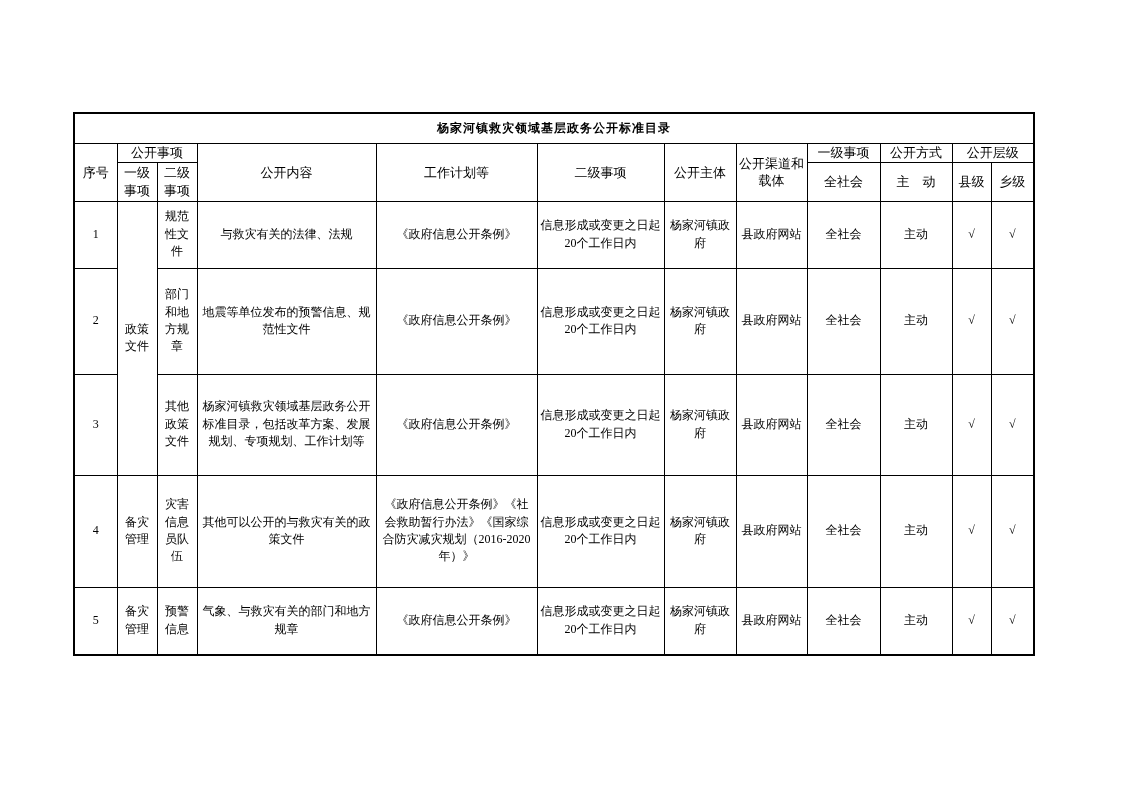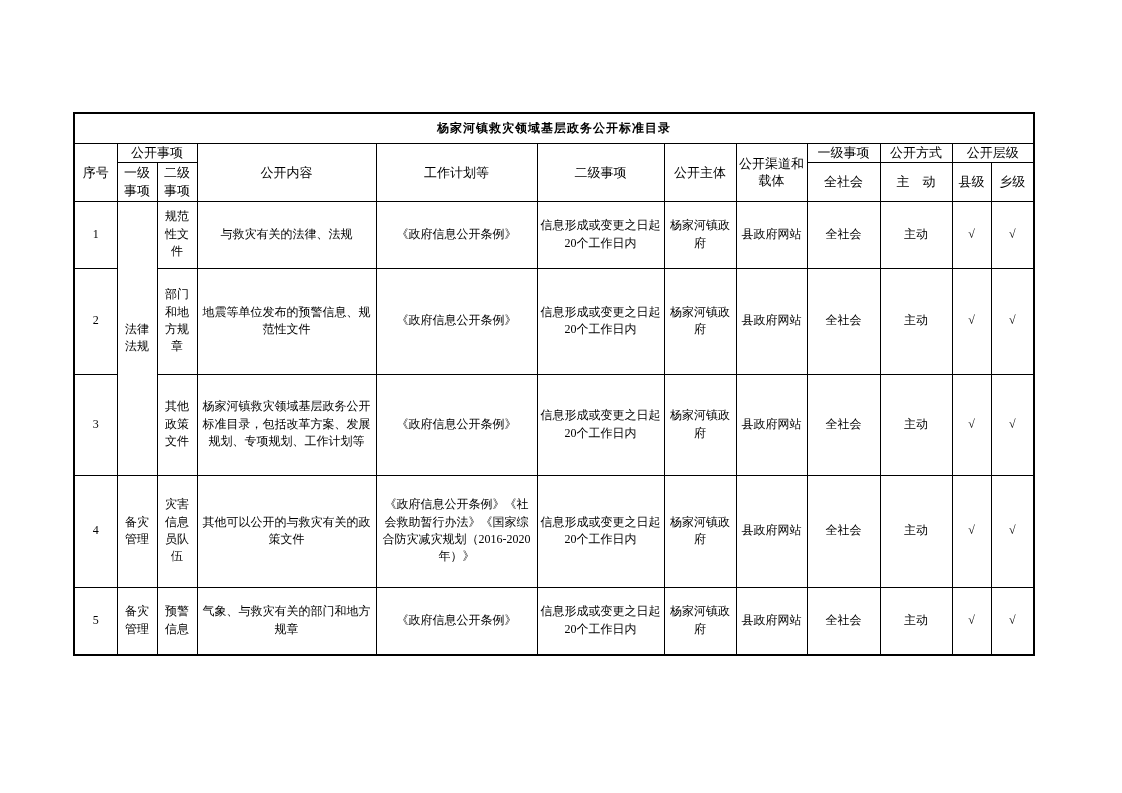--- a/index.html
+++ b/index.html
@@ -105,21 +105,21 @@
       <th>一级事项</th>
       <th>二级事项</th>
       <th>全社会</th>
       <th>主　动</th>
       <th>县级</th>
       <th>乡级</th>
     </tr>
 
     <tr class="row-1">
       <td>1</td>
-      <td class="narrow" rowspan="3">法律法规</td>
+      <td class="narrow" rowspan="3">政策文件</td>
       <td class="narrow">规范性文件</td>
       <td>与救灾有关的法律、法规</td>
       <td>《政府信息公开条例》</td>
       <td>信息形成或变更之日起20个工作日内</td>
       <td>杨家河镇政府</td>
       <td>县政府网站</td>
       <td>全社会</td>
       <td>主动</td>
       <td class="check-cell">√</td>
       <td class="check-cell">√</td>

